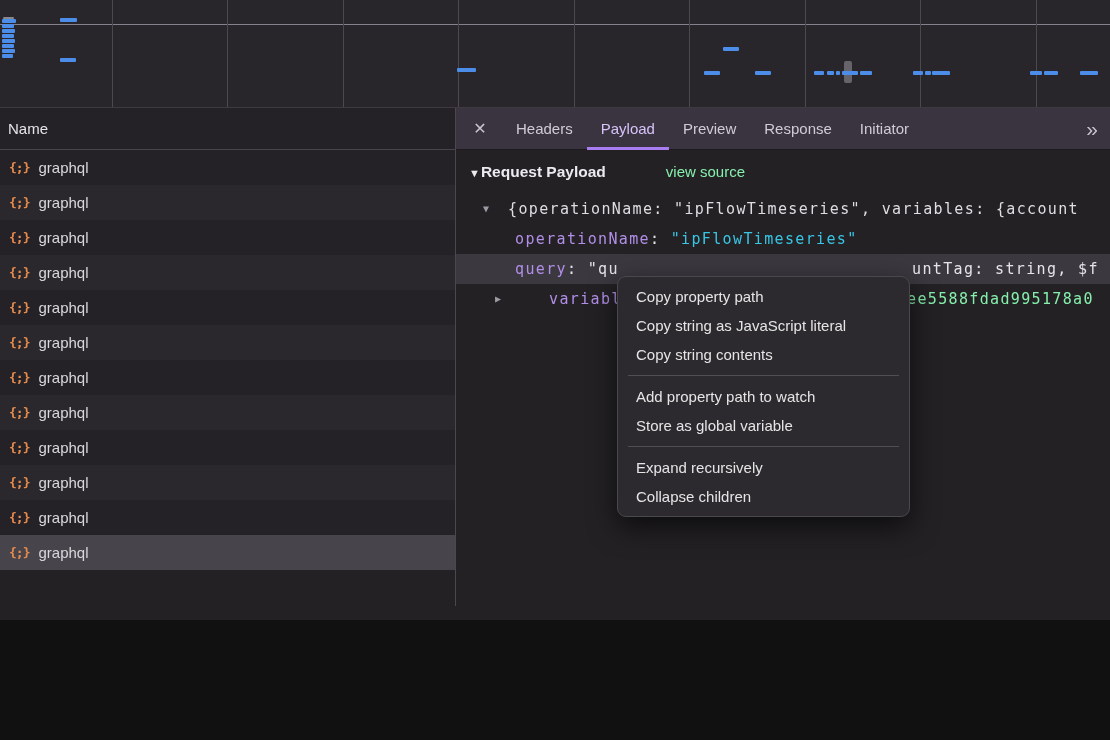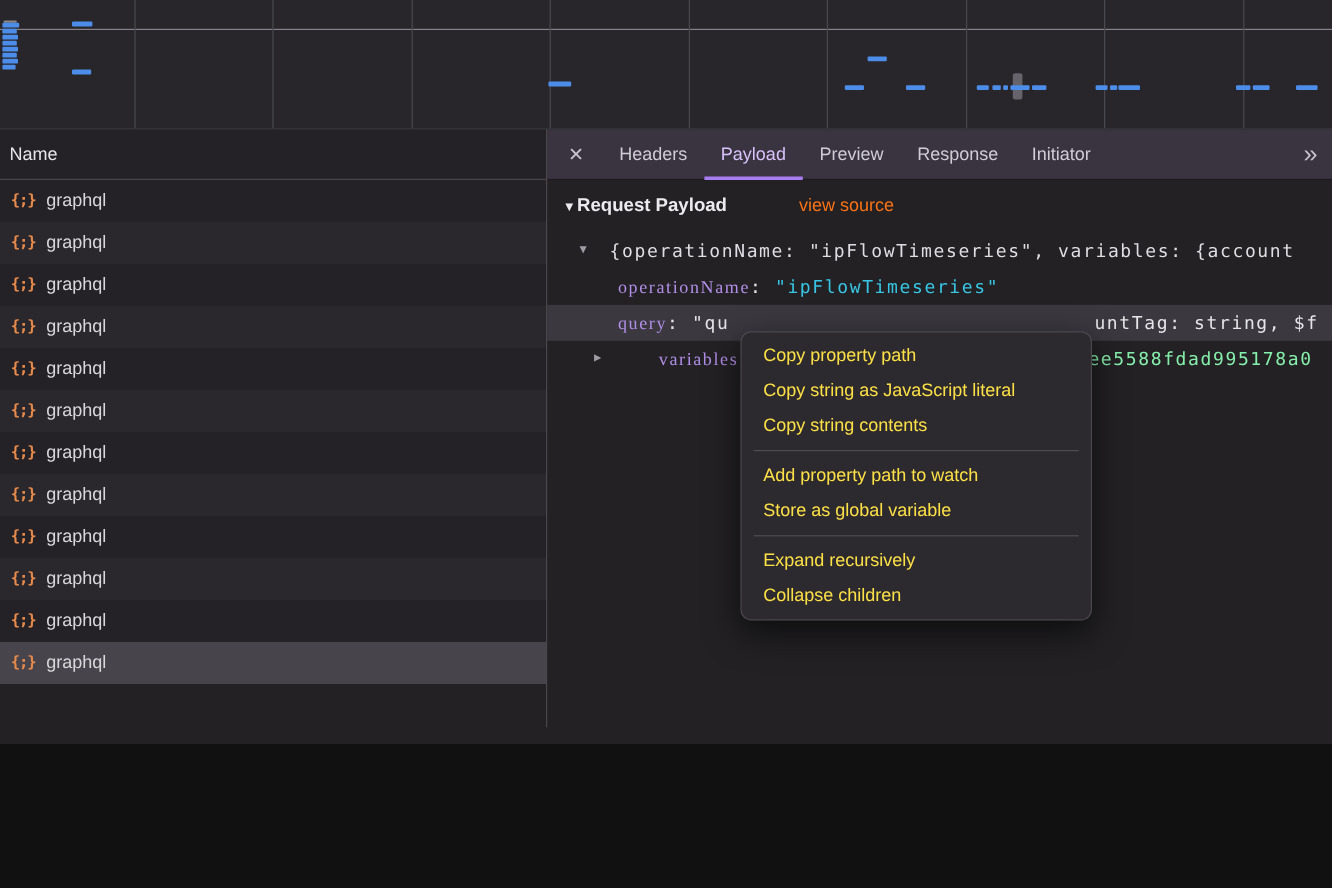--- a/index.html
+++ b/index.html
@@ -57,25 +57,25 @@
   #payload-panel{
     position:absolute;left:456px;top:150px;width:654px;height:532px;
     background:#232124;overflow:hidden;
   }
   #payload-header{
     position:absolute;left:13px;top:13px;display:flex;align-items:baseline;gap:60px;
     white-space:nowrap;
   }
   #payload-title{color:#eceaee;font-size:15.5px;font-weight:bold;}
   #payload-title .tri{font-size:11px;margin-right:1px;}
-  #view-source{color:#f97316;font-size:15px;cursor:default;text-align:right;}
+  #view-source{color:#86efac;font-size:15px;cursor:default;text-align:right;}
   .mono{font-family:"DejaVu Sans Mono",monospace;font-size:15px;letter-spacing:1.35px;white-space:nowrap;}
   .tree-row{position:absolute;left:0;width:654px;height:30px;line-height:30px;overflow:hidden;}
   .tree-row .tri{position:absolute;font-size:10px;color:#9e9ba4;letter-spacing:0;}
-  .key{color:#b18fe8;font-family:Liberation Serif, serif;}
+  .key{color:#b18fe8;}
   .val-string{color:#38c6e4;}
   .val-white{color:#e6e4e8;}
   .plain{color:#dfdde2;}
   #row-root{top:44px;}
   #row-root .tri{left:27px;}
   #row-root .txt{position:absolute;left:52px;}
   #row-operation{top:74px;}
   #row-operation .txt{position:absolute;left:59px;}
   #row-query{top:104px;background:#3b3840;}
   #row-query .txt{position:absolute;left:59px;}
@@ -86,21 +86,21 @@
   #row-variables .frag-right{position:absolute;left:451px;color:#86efac;}
   
   #context-menu{
     position:absolute;left:617px;top:276px;width:293px;
     background:#2c2a2e;border:1px solid #4a484d;border-radius:9px;
     box-shadow:0 10px 28px rgba(0,0,0,.65);
     padding:5px 0;box-sizing:border-box;z-index:30;
   }
   .menu-item{
     height:29px;line-height:29px;margin:0 5px;padding-left:13px;border-radius:5px;
-    color:#fde047;font-size:15px;white-space:nowrap;cursor:default;
+    color:#e5e5e5;font-size:15px;white-space:nowrap;cursor:default;
   }
   .menu-item.highlighted{background:#2a65d9;color:#ffffff;}
   .menu-sep{height:1px;background:#504d54;margin:6px 10px;}
   
   #v-divider{position:absolute;left:455px;top:108px;width:1px;bottom:14px;background:#4a484c;z-index:5;}
   #grid-bottom-line{position:absolute;left:0;top:682px;width:1110px;height:1px;background:#605e64;}
   #footer-strip{position:absolute;left:0;top:683px;width:1110px;height:43px;background:#29272b;}
   #window-bottom{position:absolute;left:0;top:726px;width:1110px;height:10px;background:#151316;}
   #page-edge{position:absolute;left:0;top:736px;width:1110px;height:4px;background:#c9c9cb;}
 </style>

